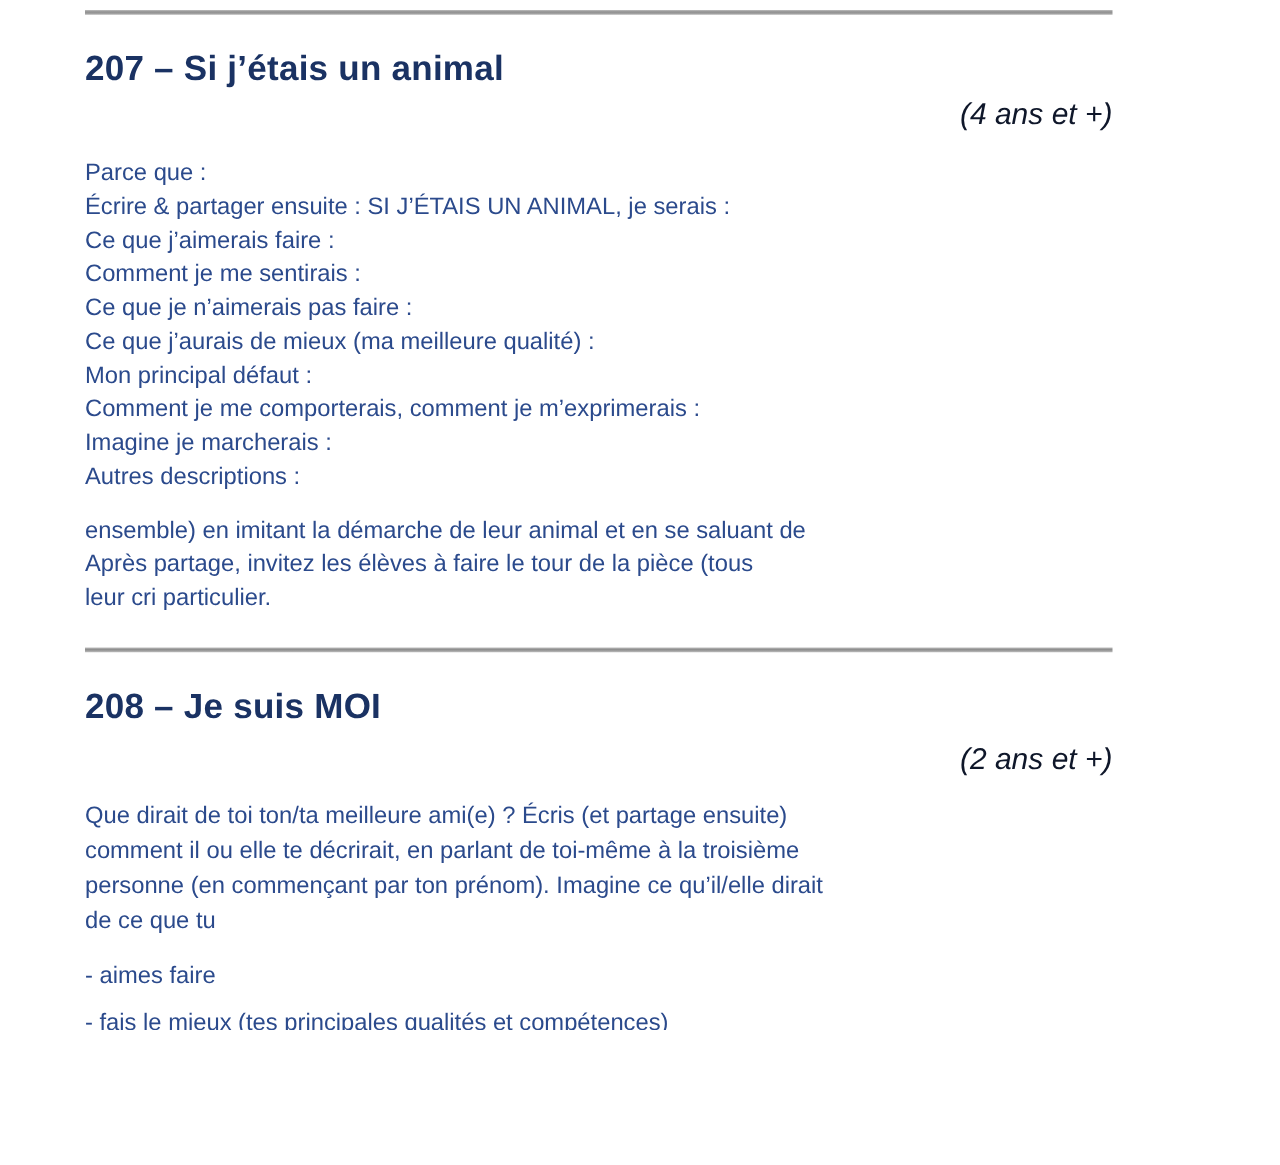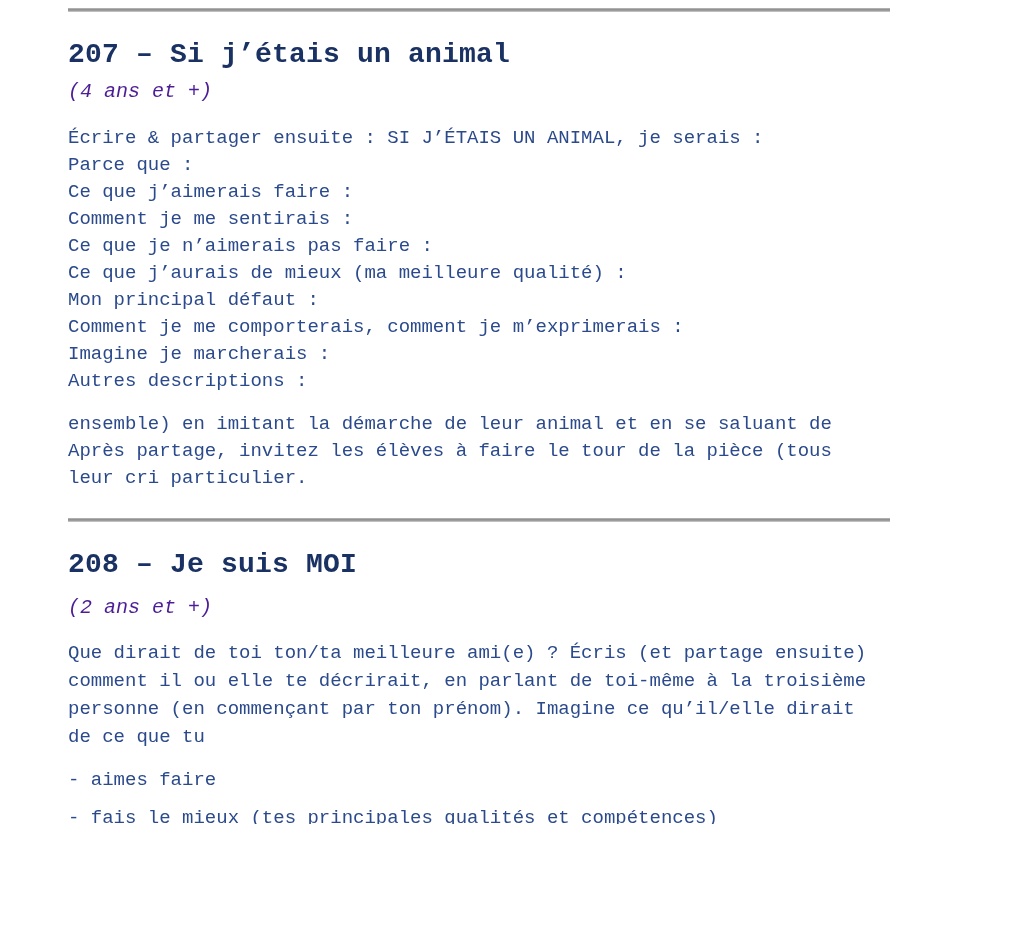--- a/index.html
+++ b/index.html
@@ -1,21 +1,21 @@
 <!DOCTYPE html>
 <html lang="fr"><head>
 <meta charset="utf-8">
 <style>
   html, body { margin: 0; padding: 0; background: #ffffff; }
   .page {
     position: relative;
     width: 1024px;
     height: 824px;
     background: #ffffff;
-    font-family: Liberation Mono, monospace;
+    font-family: Liberation Sans, sans-serif;
     overflow: hidden;
   }
   .content {
     margin-left: 68px;
     width: 822px;
   }
   .rule {
     border: none;
     height: 4px;
     margin: 0;
@@ -26,25 +26,25 @@
   .section-title {
     margin: 26px 0 0 0;
     font-size: 28px;
     line-height: 34px;
     font-weight: bold;
     color: #1a3263;
     letter-spacing: 0.2px;
   }
   .age-note {
     margin-top: 6px;
-    font-size: 20px;
+    font-size: 24px;
     line-height: 27px;
     font-style: italic;
-    color: #4c1d95;
-    text-align: left;
+    color: #0f172a;
+    text-align: right;
   }
   .age-note-2 { margin-top: 12px; }
   .prompt-block { margin-top: 20px; }
   .prompt-line {
     font-size: 19px;
     line-height: 27px;
     color: #2b4a8c;
     white-space: pre;
   }
   .para {
@@ -69,22 +69,22 @@
 <div class="page">
   <div class="content">
 
     <hr class="rule rule-top">
 
     <section>
       <h1 class="section-title">207 – Si j’étais un animal</h1>
       <div class="age-note">(4 ans et +)</div>
 
       <div class="prompt-block">
+        <div class="prompt-line">Parce que :</div>
         <div class="prompt-line">Écrire &amp; partager ensuite : SI J’ÉTAIS UN ANIMAL, je serais :</div>
-        <div class="prompt-line">Parce que :</div>
         <div class="prompt-line">Ce que j’aimerais faire :</div>
         <div class="prompt-line">Comment je me sentirais :</div>
         <div class="prompt-line">Ce que je n’aimerais pas faire :</div>
         <div class="prompt-line">Ce que j’aurais de mieux (ma meilleure qualité) :</div>
         <div class="prompt-line">Mon principal défaut :</div>
         <div class="prompt-line">Comment je me comporterais, comment je m’exprimerais :</div>
         <div class="prompt-line">Imagine je marcherais :</div>
         <div class="prompt-line">Autres descriptions :</div>
       </div>
 

